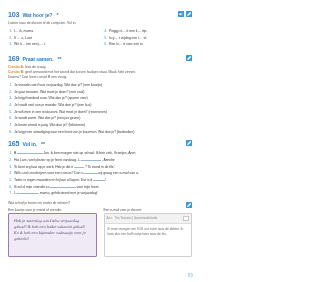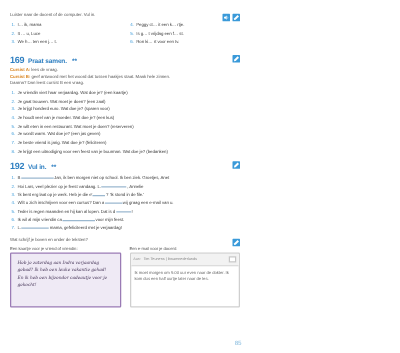--- a/index.html
+++ b/index.html
@@ -98,20 +98,25 @@
             <path d="M6.4 3.6c.7.7.7 2.1 0 2.8" stroke="#ffffff" stroke-width="0.7" fill="none"></path>
           </svg>
       </span>
       <span class="ic">
         <svg viewBox="0 0 10 10">
             <path d="M6.6 1.6l1.8 1.8-4.3 4.3-2.2.4.4-2.2z" fill="#ffffff"></path>
           </svg>
       </span>
     </div>
 
+    <div class="ex-head">
+      <span class="ex-num">103</span>
+      <span class="ex-title">Wat hoor je?</span>
+      <span class="ex-stars">*</span>
+    </div>
     <p class="instr">Luister naar de docent of de computer. Vul in.</p>
 
     <div class="cols">
       <div class="col">
         <ol class="items">
           <li>
             <span class="n">1.</span>
             <span class="t">I…    ik, mama</span>
           </li>
           <li>
@@ -207,21 +212,21 @@
   <section class="ex">
     <div class="icons">
       <span class="ic">
         <svg viewBox="0 0 10 10">
             <path d="M6.6 1.6l1.8 1.8-4.3 4.3-2.2.4.4-2.2z" fill="#ffffff"></path>
           </svg>
       </span>
     </div>
 
     <div class="ex-head">
-      <span class="ex-num">192</span>
+      <span class="ex-num">165</span>
       <span class="ex-title">Vul in.</span>
       <span class="ex-stars">**</span>
     </div>
 
     <ol class="items wide">
       <li>
         <span class="n">1.</span>
         <span class="t"><span>B</span><span class="bl" style="width:26px"></span><span>Jan, ik ben morgen niet op school. Ik ben ziek. Groetjes, Anet</span></span>
       </li>
       <li>

